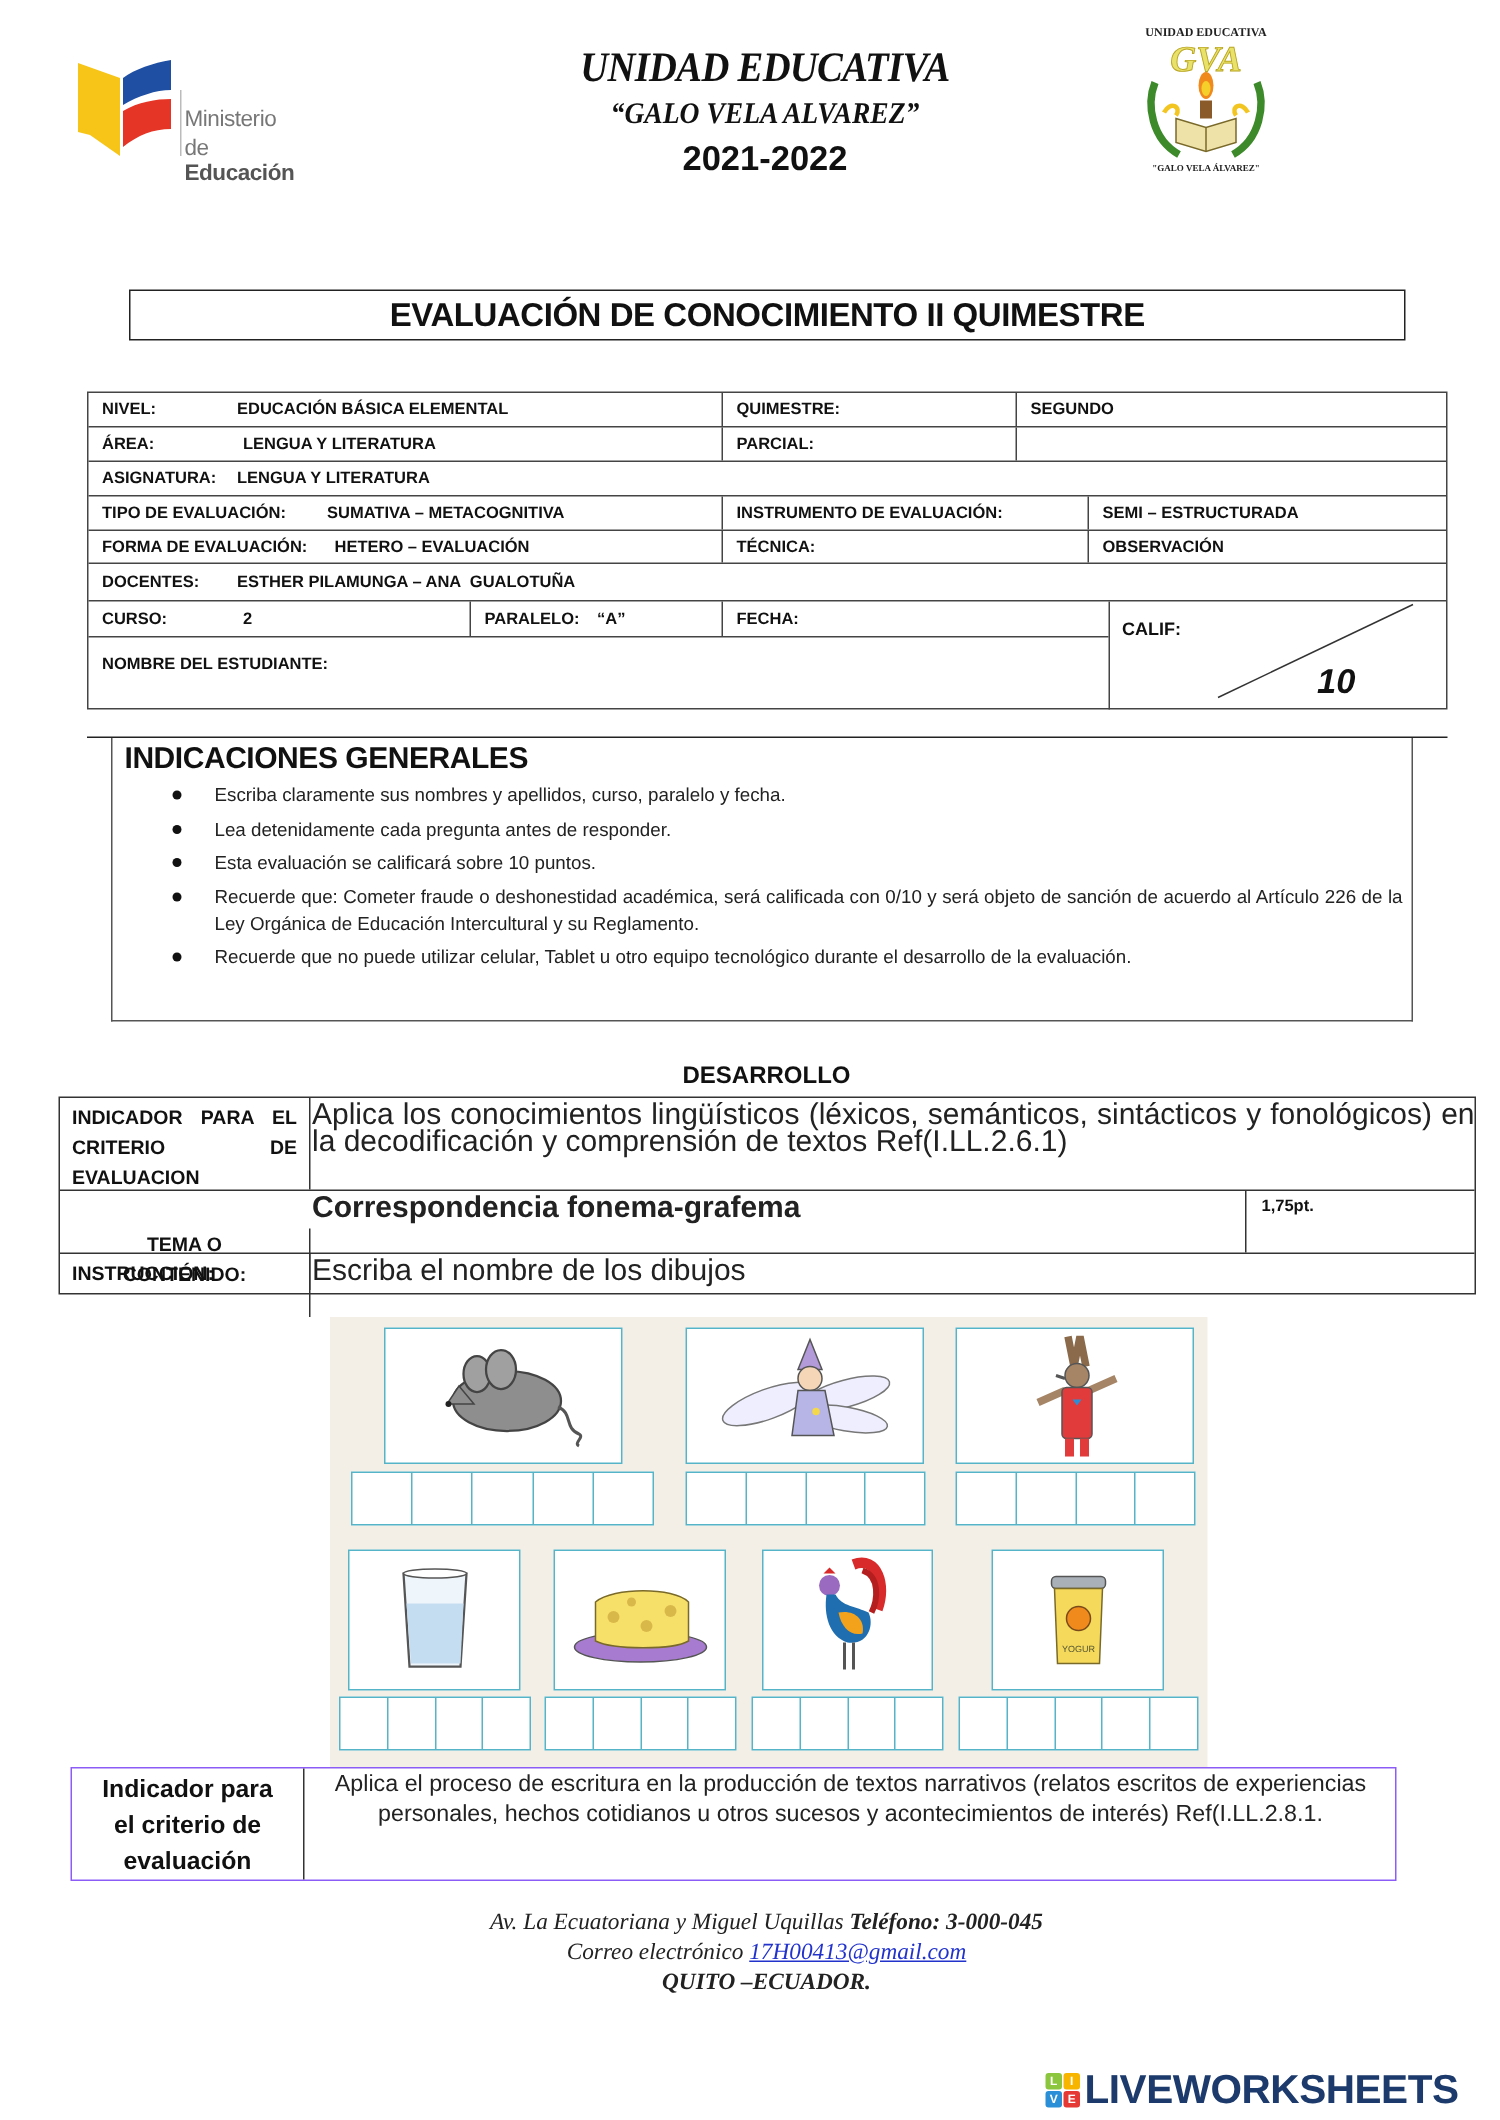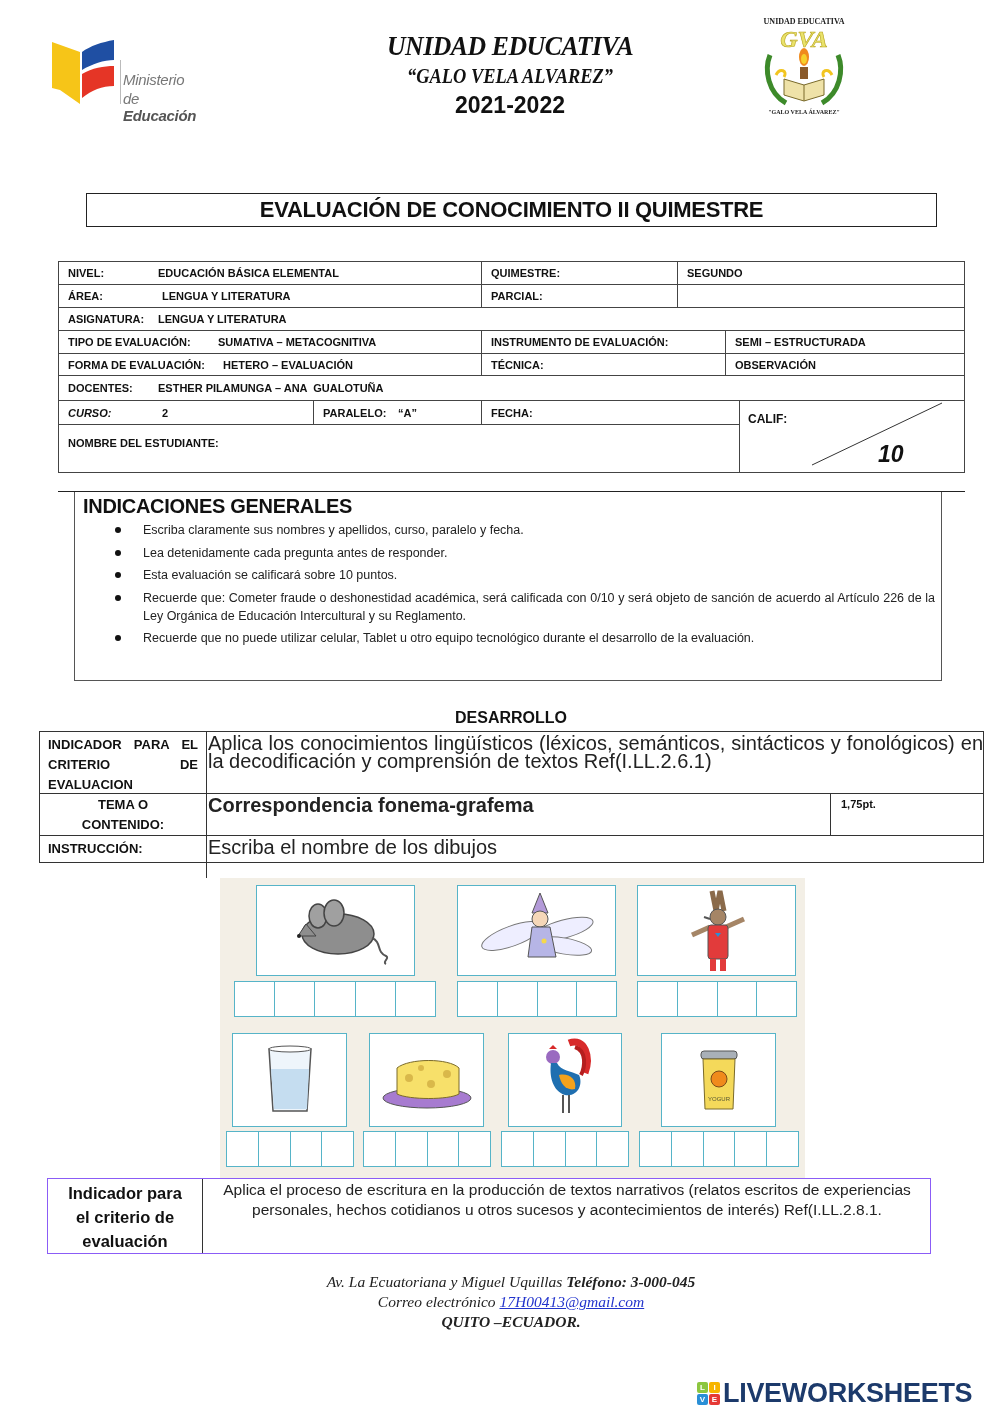--- a/index.html
+++ b/index.html
@@ -1,21 +1,21 @@
 <!DOCTYPE html>
 <html><head>
 <meta charset="utf-8">
 <style>
   * { box-sizing: border-box; margin: 0; padding: 0; }
   html, body { width: 1000px; height: 1413px; background: #ffffff; overflow: hidden; }
   body { position: relative; font-family: "Liberation Sans", sans-serif; color: #111; }
   .abs { position: absolute; }
 
   
-  .logo-min { left: 50px; top: 38px; width: 165px; height: 72px; font-style: italic; }
+  .logo-min { left: 50px; top: 38px; width: 165px; height: 72px; }
   .logo-min .book { position: absolute; left: 0; top: 0; width: 66px; height: 68px; }
   .logo-min .sep { position: absolute; left: 70px; top: 22px; width: 1px; height: 44px; background: #bbb; }
   .logo-min .t1 { position: absolute; left: 73px; top: 33px; font-size: 15px; color: #777; letter-spacing: -0.3px; }
   .logo-min .t2 { position: absolute; left: 73px; top: 52px; font-size: 15px; color: #777; letter-spacing: -0.3px; }
   .logo-min .t2 b { color: #555; }
 
   .school-title { left: 300px; top: 30px; width: 420px; text-align: center; font-family: "Liberation Serif", serif; font-style: italic; font-weight: bold; font-size: 28px; letter-spacing: -0.5px; transform: scaleX(0.92); }
   .school-name { left: 300px; top: 65px; width: 420px; text-align: center; font-family: "Liberation Serif", serif; font-style: italic; font-weight: bold; font-size: 20px; transform: scaleX(0.92); }
   .school-year { left: 300px; top: 92px; width: 420px; text-align: center; font-weight: bold; font-size: 23px; }
 
@@ -151,21 +151,21 @@
   <div class="row" style="top:92px;height:22px;">
     <div class="cell" style="left:0;">FORMA DE EVALUACIÓN:</div>
     <div class="cell" style="left:155px;">HETERO – EVALUACIÓN</div>
     <div class="vl" style="left:422px;"></div>
     <div class="cell" style="left:423px;">TÉCNICA:</div>
     <div class="vl" style="left:666px;"></div>
     <div class="cell" style="left:667px;">OBSERVACIÓN</div>
   </div>
 
   <div class="row" style="top:139px;height:24px;width:680px;">
-    <div class="cell" style="left:0;font-style:italic;">CURSO:</div>
+    <div class="cell" style="left:0;">CURSO:</div>
     <div class="cell" style="left:94px;">2</div>
     <div class="vl" style="left:254px;"></div>
     <div class="cell" style="left:255px;">PARALELO:</div>
     <div class="cell" style="left:330px;">“A”</div>
     <div class="vl" style="left:422px;"></div>
     <div class="cell" style="left:423px;width:257px;">
         <span>FECHA:</span>
       </div>
   </div>
 
@@ -198,21 +198,21 @@
 <div class="abs des-table">
   <div class="r" style="top:0;height:62px;">
     <div class="lbl">
       <div class="justify-lbl">INDICADOR PARA EL</div>
       <div class="justify-lbl">CRITERIO DE</div>
       <div>EVALUACION</div>
     </div>
     <div class="val" style="text-align:justify;">Aplica los conocimientos lingüísticos (léxicos, semánticos, sintácticos y fonológicos) en la decodificación y comprensión de textos Ref(I.LL.2.6.1)</div>
   </div>
   <div class="r" style="top:62px;height:42px;">
-    <div class="lbl" style="text-align:center;padding-top:1px;">
+    <div class="lbl" style="text-align:center;padding-top:1px;margin-top:25px;">
       <div>TEMA O</div>
       <div>CONTENIDO:</div>
     </div>
     <div class="val" style="font-weight:bold;right:152px;border-right:1px solid #333;">Correspondencia fonema-grafema</div>
     <div style="position:absolute;right:0;top:0;width:152px;height:100%;font-size:11px;font-weight:bold;padding:4px 10px;">1,75pt.</div>
   </div>
   <div class="r" style="top:104px;height:42px;border-bottom:none;">
     <div class="lbl">INSTRUCCIÓN:</div>
     <div class="val">Escriba el nombre de los dibujos</div>
   </div>

